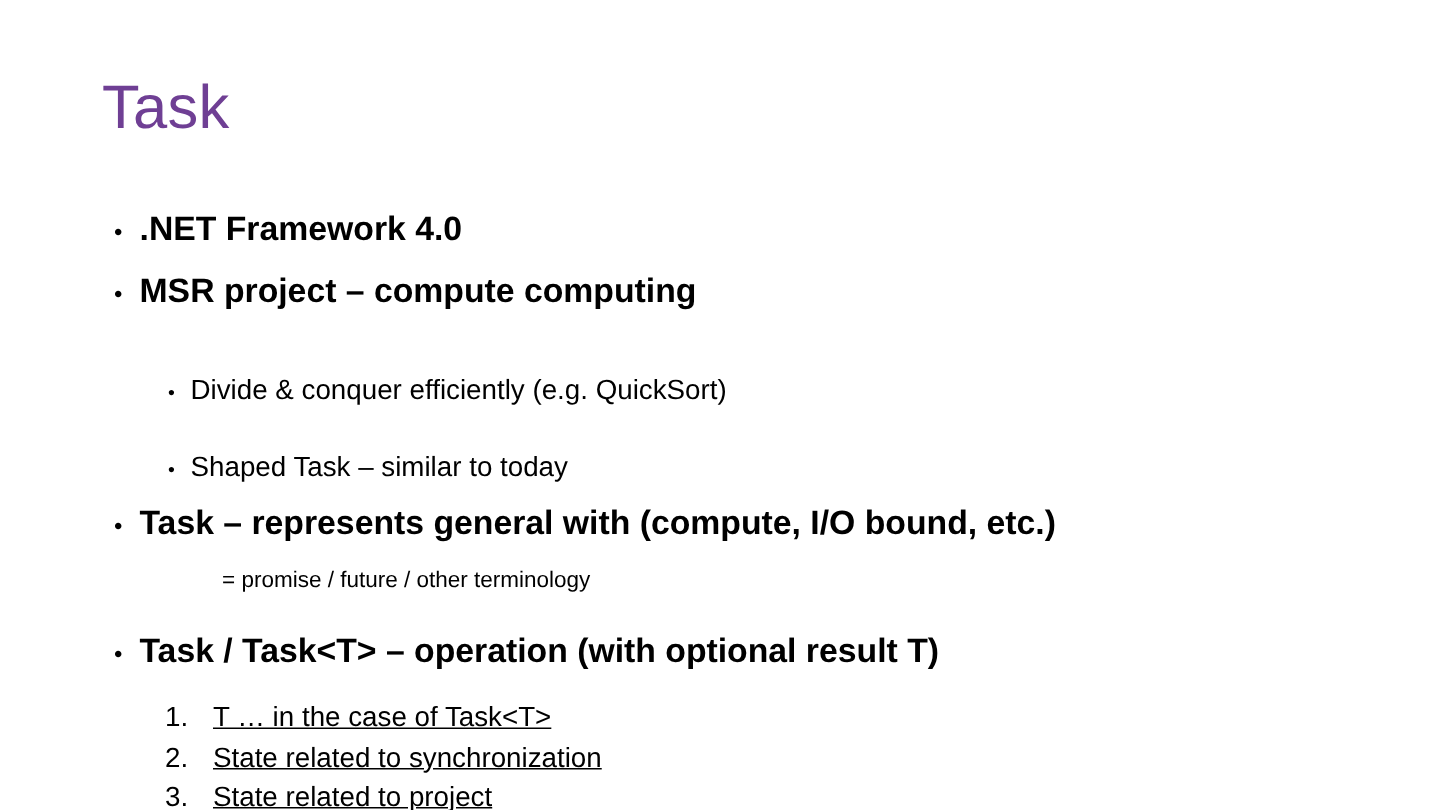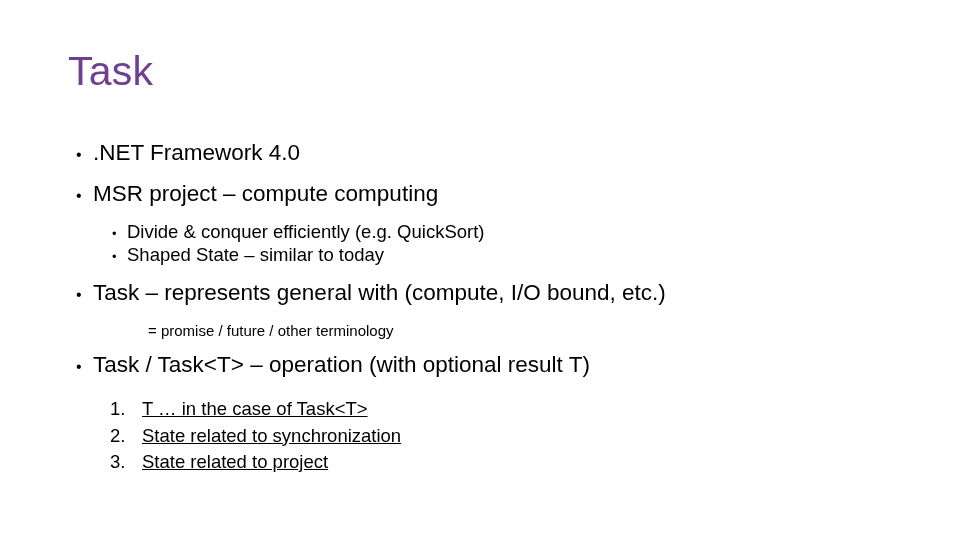--- a/index.html
+++ b/index.html
@@ -58,46 +58,48 @@
   .lvl1 .marker {
     width: 17px;
     flex: 0 0 17px;
     font-size: 16px;
     line-height: 1;
     color: #000000;
   }
   .lvl1 .text {
     flex: 1 1 auto;
     white-space: nowrap;
+    font-weight: bold;
   }
 
   
   .lvl2 {
     font-size: 18.5px;
     line-height: 1.0;
     padding-left: 52px;
     margin-bottom: 4px;
   }
   .lvl2 .marker {
     width: 15px;
     flex: 0 0 15px;
     font-size: 13px;
     line-height: 1;
   }
   .lvl2 .text {
     flex: 1 1 auto;
     white-space: nowrap;
+    margin-top: 28px;
   }
 
   
   .lvl3 {
     font-size: 15px;
     line-height: 1.0;
     padding-left: 88px;
-    margin-bottom: 2px;
+    margin-bottom: 15px;
   }
   .lvl3 .text {
     flex: 1 1 auto;
     white-space: nowrap;
   }
 
   
   .num-row {
     font-size: 18.5px;
     line-height: 1.0;
@@ -142,21 +144,21 @@
 
     <div class="gap-sm"></div>
 
     <div class="bullet-row lvl2">
       <span class="marker">•</span>
       <span class="text">Divide &amp; conquer efficiently (e.g. QuickSort)</span>
     </div>
 
     <div class="bullet-row lvl2">
       <span class="marker">•</span>
-      <span class="text">Shaped State – similar to today</span>
+      <span class="text">Shaped Task – similar to today</span>
     </div>
 
     <div class="gap-md"></div>
 
     <div class="bullet-row lvl1">
       <span class="marker">•</span>
       <span class="text">Task – represents general with (compute, I/O bound, etc.)</span>
     </div>
 
     <div class="gap-sm"></div>

